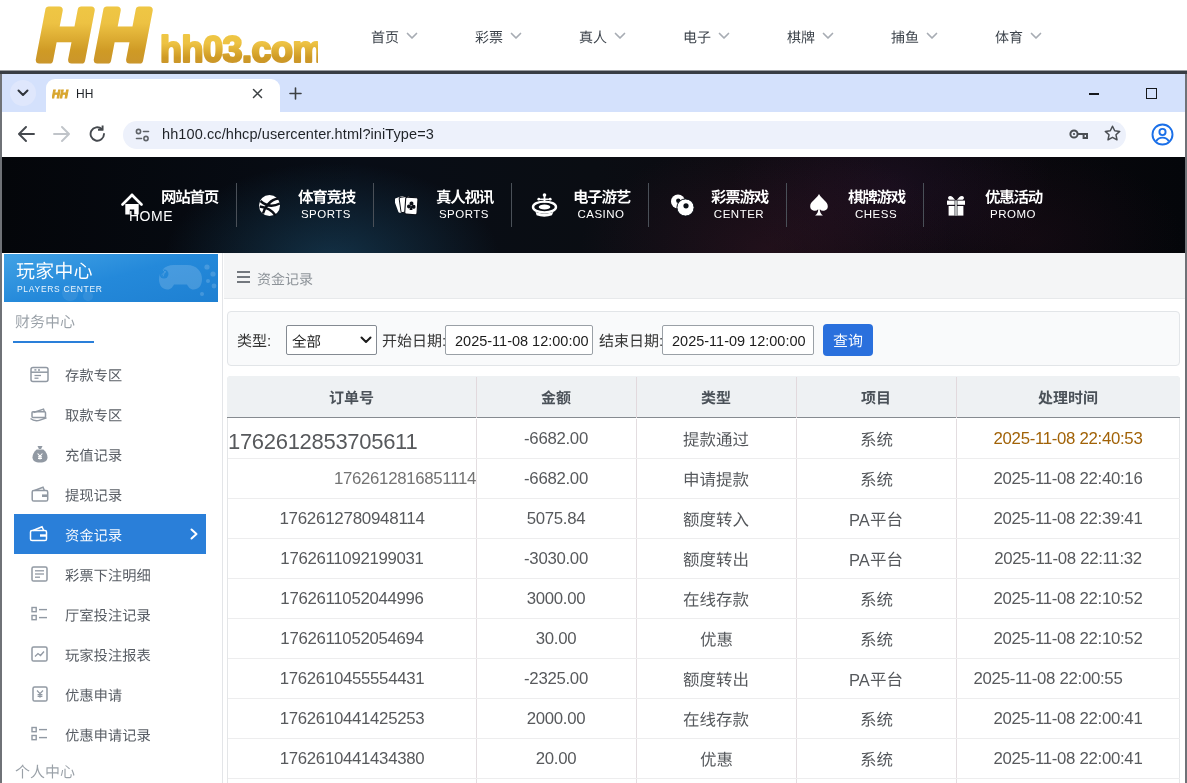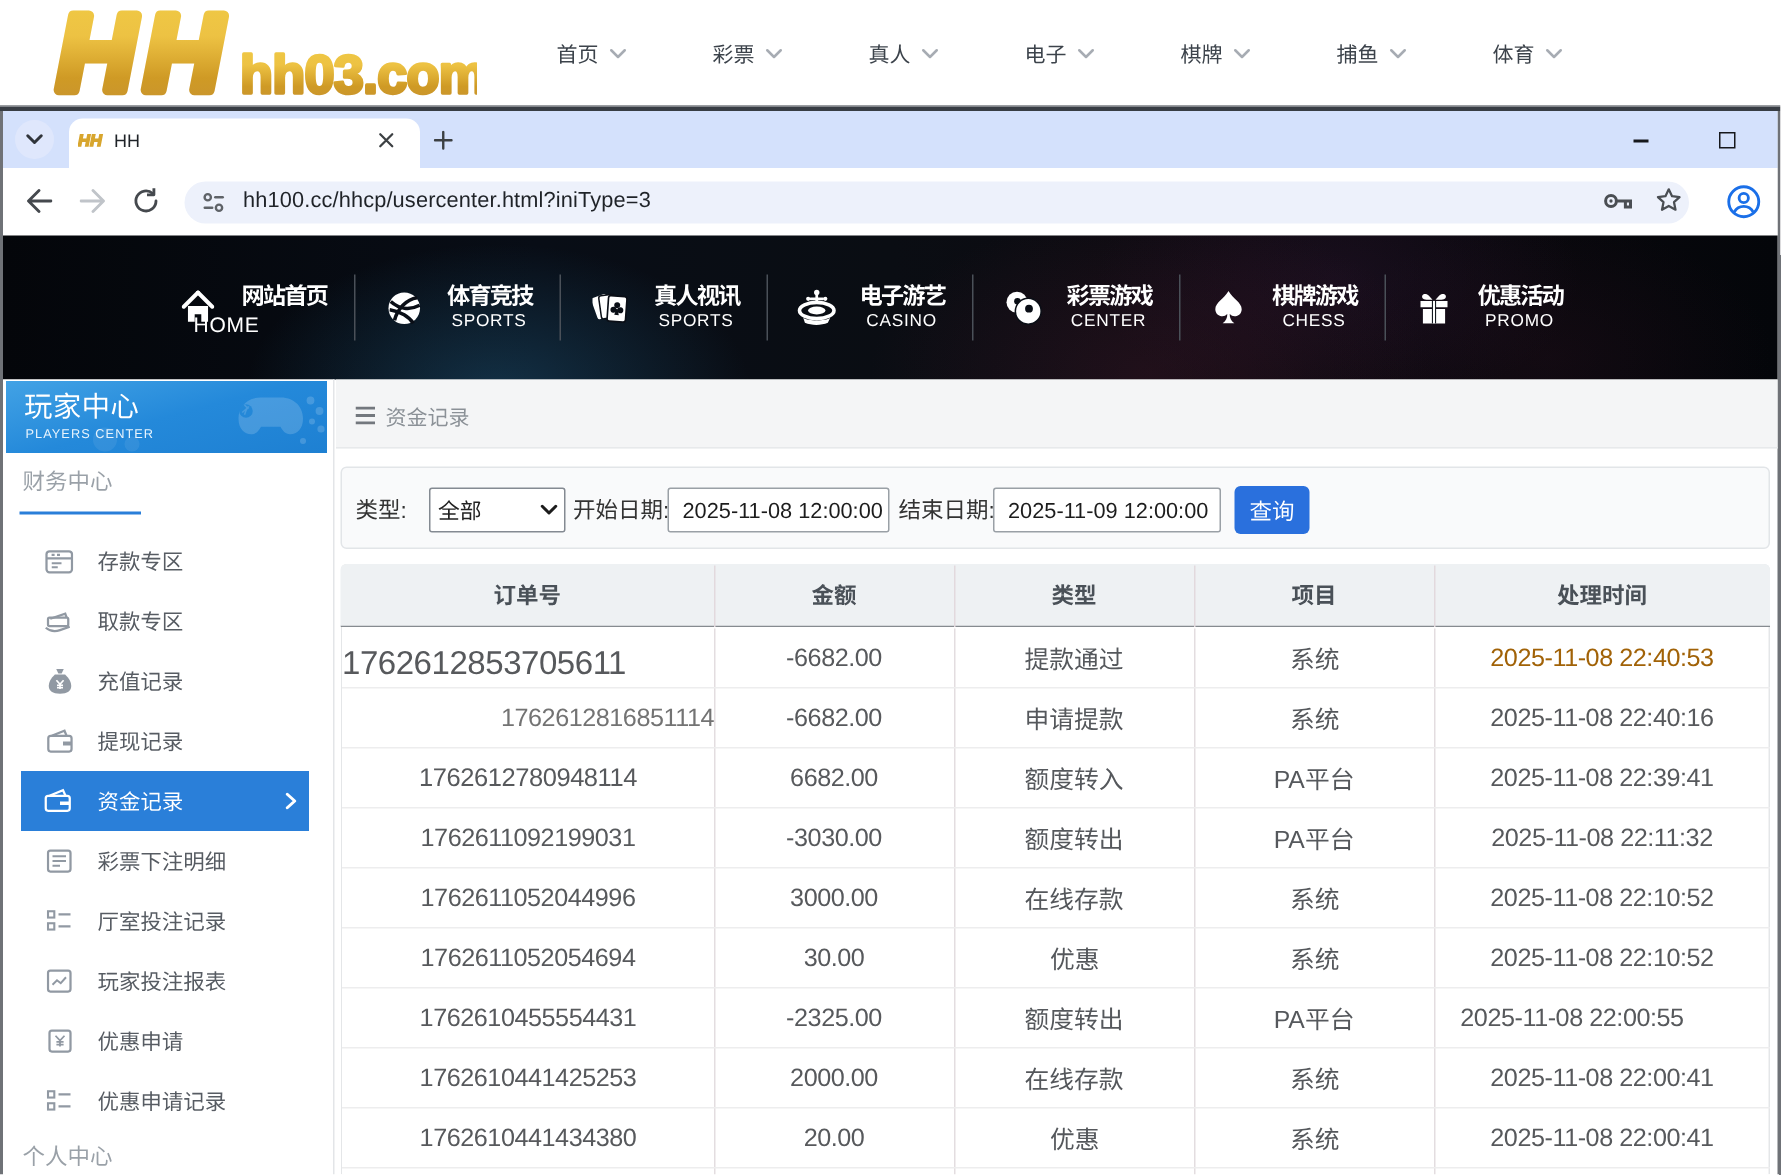--- a/index.html
+++ b/index.html
@@ -568,21 +568,21 @@
       <use href="#g54" x="2000"></use>
       <use href="#g46" x="3000"></use>
     </svg></div>
 <div class="a" style="left:796px;top:471px;width:160px;text-align:center;color:#55585c"><svg class="cj" style="width:33.0px;height:16.5px;" viewBox="0 -880 2000 1000">
       <use href="#g99" x="0"></use>
       <use href="#g100" x="1000"></use>
     </svg></div>
 <div class="a" style="left:956px;top:469px;width:224px;text-align:center;font-size:16.8px;letter-spacing:-0.3px;color:#57595c">2025-11-08 22:40:16</div>
 <div class="a" style="left:228px;top:498px;width:952px;height:1px;background:#ededee"></div>
 <div class="a" style="left:228px;top:509px;width:248px;text-align:center;font-size:17px;letter-spacing:-0.3px;color:#57595c">1762612780948114</div>
-<div class="a" style="left:476px;top:509px;width:160px;text-align:center;font-size:16.8px;letter-spacing:-0.3px;color:#57595c">6682.00</div>
+<div class="a" style="left:476px;top:509px;width:160px;text-align:center;font-size:16.8px;letter-spacing:-0.3px;color:#57595c">5075.84</div>
 <div class="a" style="left:636px;top:511px;width:160px;text-align:center;color:#55585c"><svg class="cj" style="width:66.0px;height:16.5px;" viewBox="0 -880 4000 1000">
       <use href="#g101" x="0"></use>
       <use href="#g102" x="1000"></use>
       <use href="#g103" x="2000"></use>
       <use href="#g104" x="3000"></use>
     </svg></div>
 <div class="a" style="left:796px;top:511px;width:160px;text-align:center;color:#55585c"><span style="font-size:16.5px;color:#55585c">PA</span><svg class="cj" style="width:33.0px;height:16.5px;" viewBox="0 -880 2000 1000">
       <use href="#g105" x="0"></use>
       <use href="#g106" x="1000"></use>
     </svg></div>

